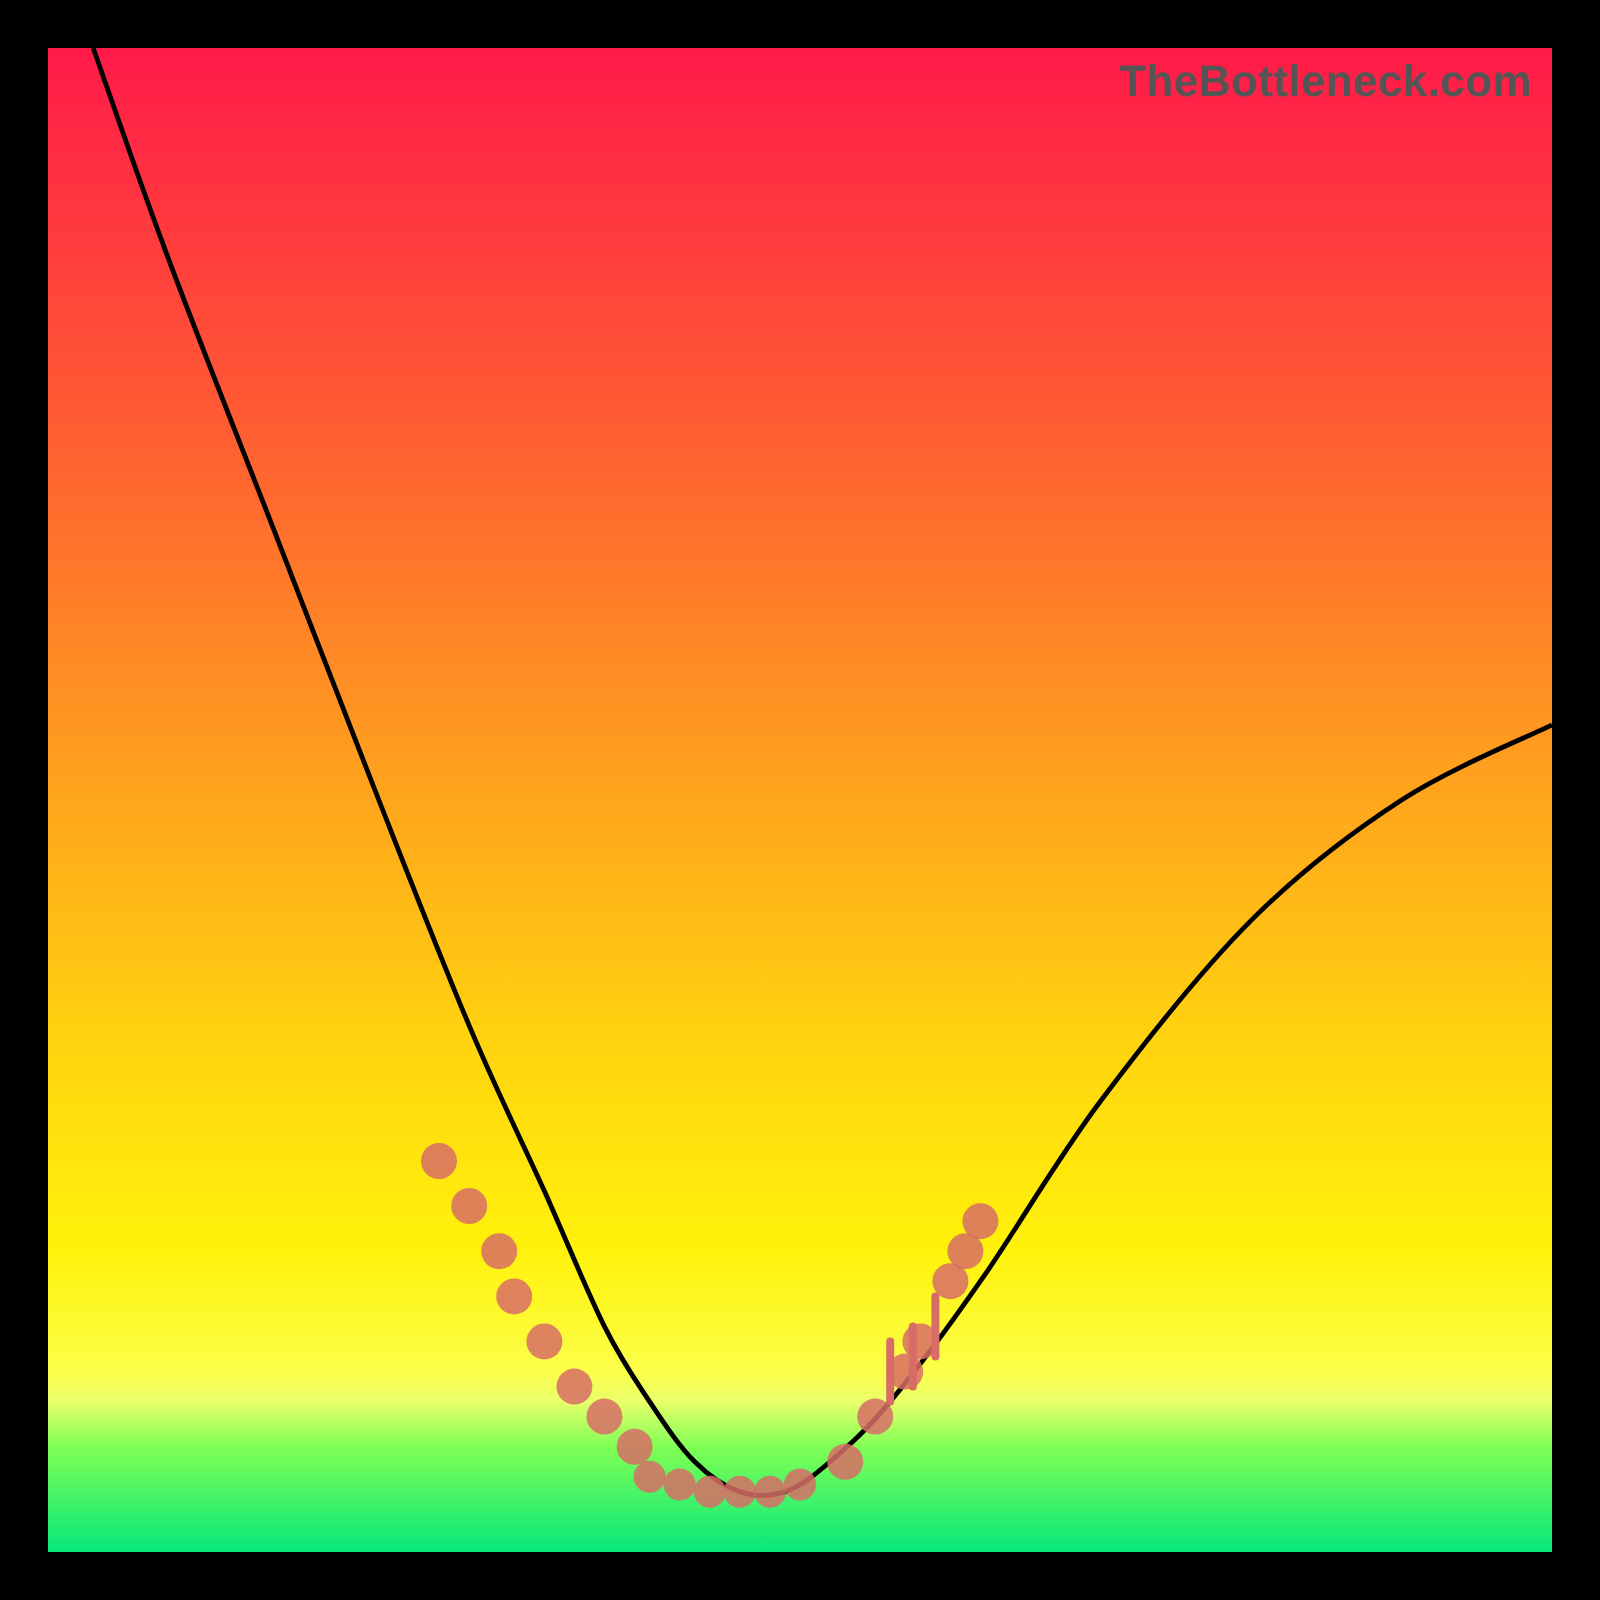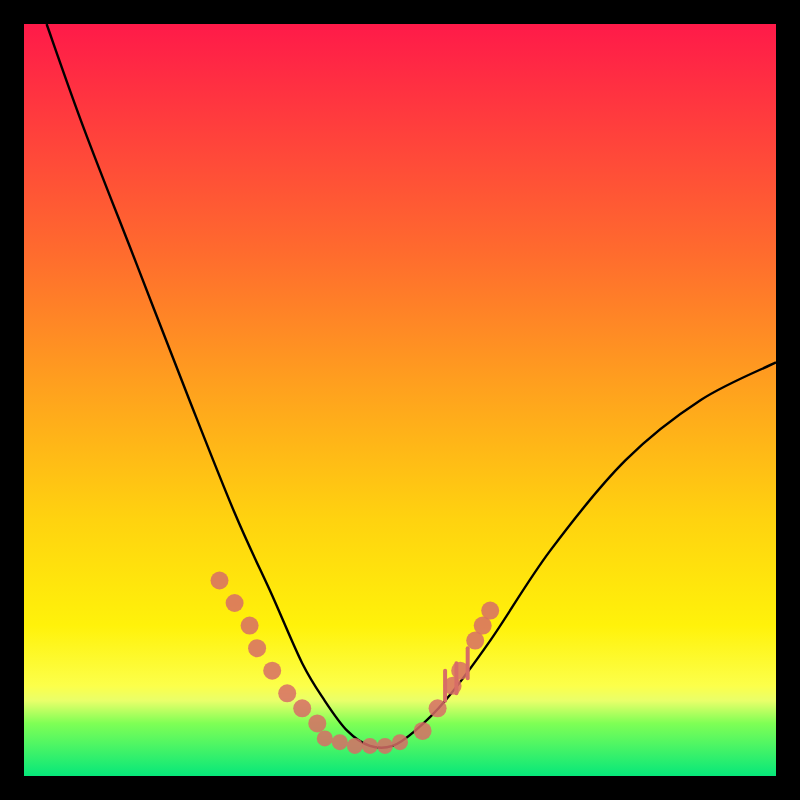--- a/index.html
+++ b/index.html
@@ -65,20 +65,21 @@
     stroke: #d76d66;
     stroke-width: 4;
     stroke-linecap: round;
   }
 </style>
 </head>
 <body>
 
 <div class="frame">
   <div class="plot-area">
+    <div class="watermark">TheBottleneck.com</div>
 
     <svg class="curve" viewBox="0 0 752 752">
       <g>
         <path id="main-curve" fill="none" stroke="#000" stroke-width="2.4" d="M 22.6 0.0 C 28.8 17.5, 45.1 65.2, 60.2 105.3 C 75.2 145.4, 95.3 195.5, 112.8 240.6 C 130.3 285.8, 149.1 334.6, 165.4 376.0 C 181.7 417.4, 196.8 456.2, 210.6 488.8 C 224.3 521.4, 236.9 546.5, 248.2 571.5 C 259.4 596.6, 269.5 621.7, 278.2 639.2 C 287.0 656.7, 293.3 665.5, 300.8 676.8 C 308.3 688.1, 315.8 699.4, 323.4 706.9 C 330.9 714.4, 338.4 719.4, 345.9 721.9 C 353.4 724.4, 361.0 724.4, 368.5 721.9 C 376.0 719.4, 382.3 714.4, 391.0 706.9 C 399.8 699.4, 408.6 691.8, 421.1 676.8 C 433.7 661.8, 448.7 641.7, 466.2 616.6 C 483.8 591.6, 503.8 556.5, 526.4 526.4 C 549.0 496.3, 576.5 461.2, 601.6 436.2 C 626.7 411.1, 651.7 392.3, 676.8 376.0 C 701.9 359.7, 739.5 344.7, 752.0 338.4"></path>
       </g>
       <g id="spike-layer">
           <line x1="421.1" x2="421.1" y1="676.8" y2="646.7" class="spike"></line>
           <line x1="432.4" x2="432.4" y1="669.3" y2="639.2" class="spike"></line>
           <line x1="443.7" x2="443.7" y1="654.2" y2="624.2" class="spike"></line>
         </g>

